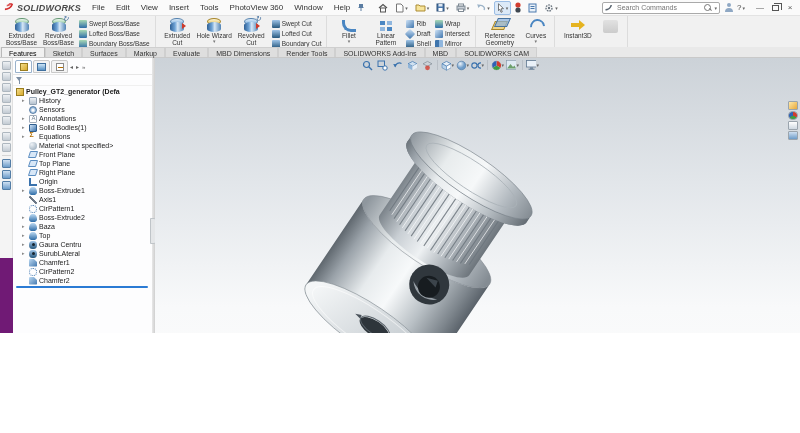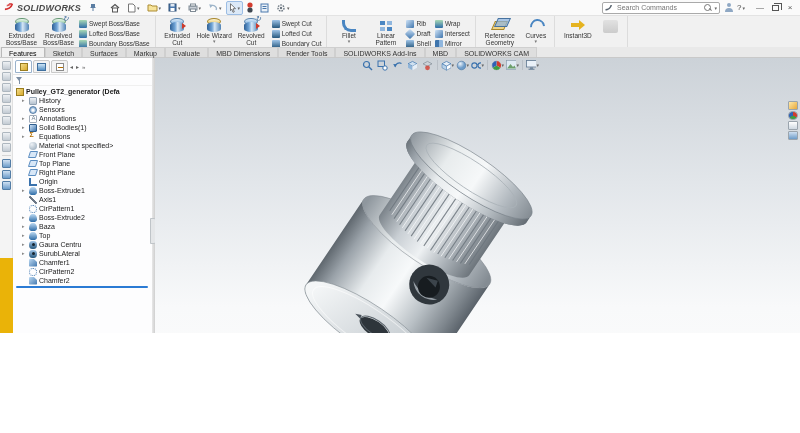--- a/index.html
+++ b/index.html
@@ -1,17 +1,17 @@
 <!DOCTYPE html>
 <html><head>
 <meta charset="utf-8">
 <style>
   html,body{margin:0;padding:0;background:#fff;}
   .app{position:relative;width:800px;height:333px;font-family:"Liberation Sans",sans-serif;
-       overflow:hidden;background:#eab308;color:#222;-webkit-font-smoothing:antialiased;}
+       overflow:hidden;background:#701a75;color:#222;-webkit-font-smoothing:antialiased;}
   .app *{box-sizing:border-box;}
 
   
   .titlebar{position:absolute;left:0;top:0;width:800px;height:16px;background:#fafafa;
             display:flex;align-items:center;border-bottom:1px solid #e3e3e3;}
   .logo{display:flex;align-items:center;gap:2px;padding:0 6px 0 4px;}
   .logo-mark{width:11px;height:11px;}
   .logo-text{font-size:9px;font-weight:bold;font-style:italic;color:#4a4a4a;letter-spacing:.2px;}
   .menubar{display:flex;gap:1px;}
   .menu-item{font-size:8px;color:#333;padding:2px 5px;cursor:default;}
@@ -183,20 +183,31 @@
 <div class="app">
 
   <div class="titlebar">
     <div class="logo">
       <svg class="logo-mark" viewBox="0 0 12 12">
         <path d="M1 9 C4 9 9 7 10 2 L8 2 C7 6 4 7 1 7 Z" fill="#d32f2f"></path>
         <path d="M3 5 C6 4 8 3 9 1 L6 1 C5 2 4 3 3 3 Z" fill="#d32f2f" opacity=".8"></path>
       </svg>
       <span class="logo-text">SOLIDWORKS</span>
     </div>
+    <div class="menubar">
+
+    <span class="menu-item">File</span>
+        <span class="menu-item">Edit</span>
+        <span class="menu-item">View</span>
+        <span class="menu-item">Insert</span>
+        <span class="menu-item">Tools</span>
+        <span class="menu-item">PhotoView 360</span>
+        <span class="menu-item">Window</span>
+        <span class="menu-item">Help</span>
+      </div>
     <span class="pin">
       <svg width="8" height="9" viewBox="0 0 8 9">
           <path d="M2 1 L6 1 L6 4 L7 5 L1 5 L2 4 Z" fill="#5a7da2"></path>
           <rect x="3.5" y="5" width="1" height="3" fill="#5a7da2"></rect>
         </svg>
     </span>
     <div class="qa">
       <span class="qa-btn">
         <svg width="10" height="10" viewBox="0 0 10 10">
             <path d="M1 5 L5 1.5 L9 5" fill="none" stroke="#555" stroke-width="1.2"></path>

